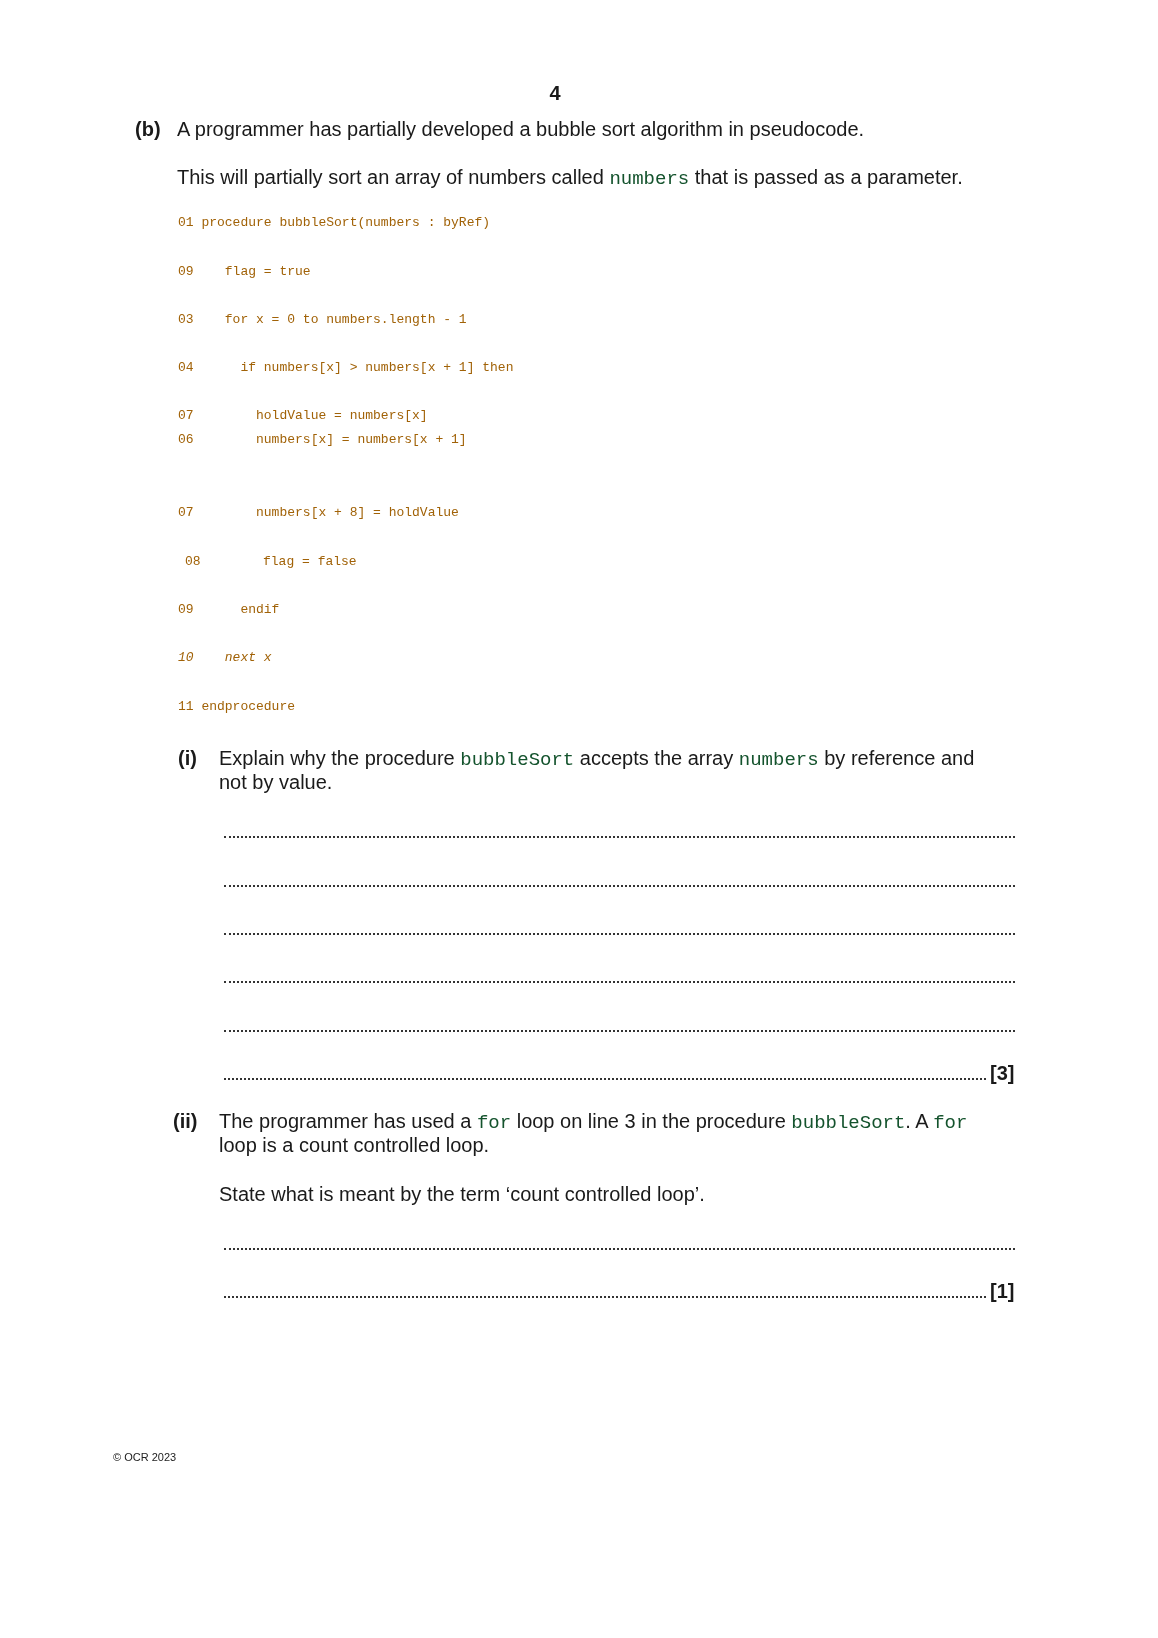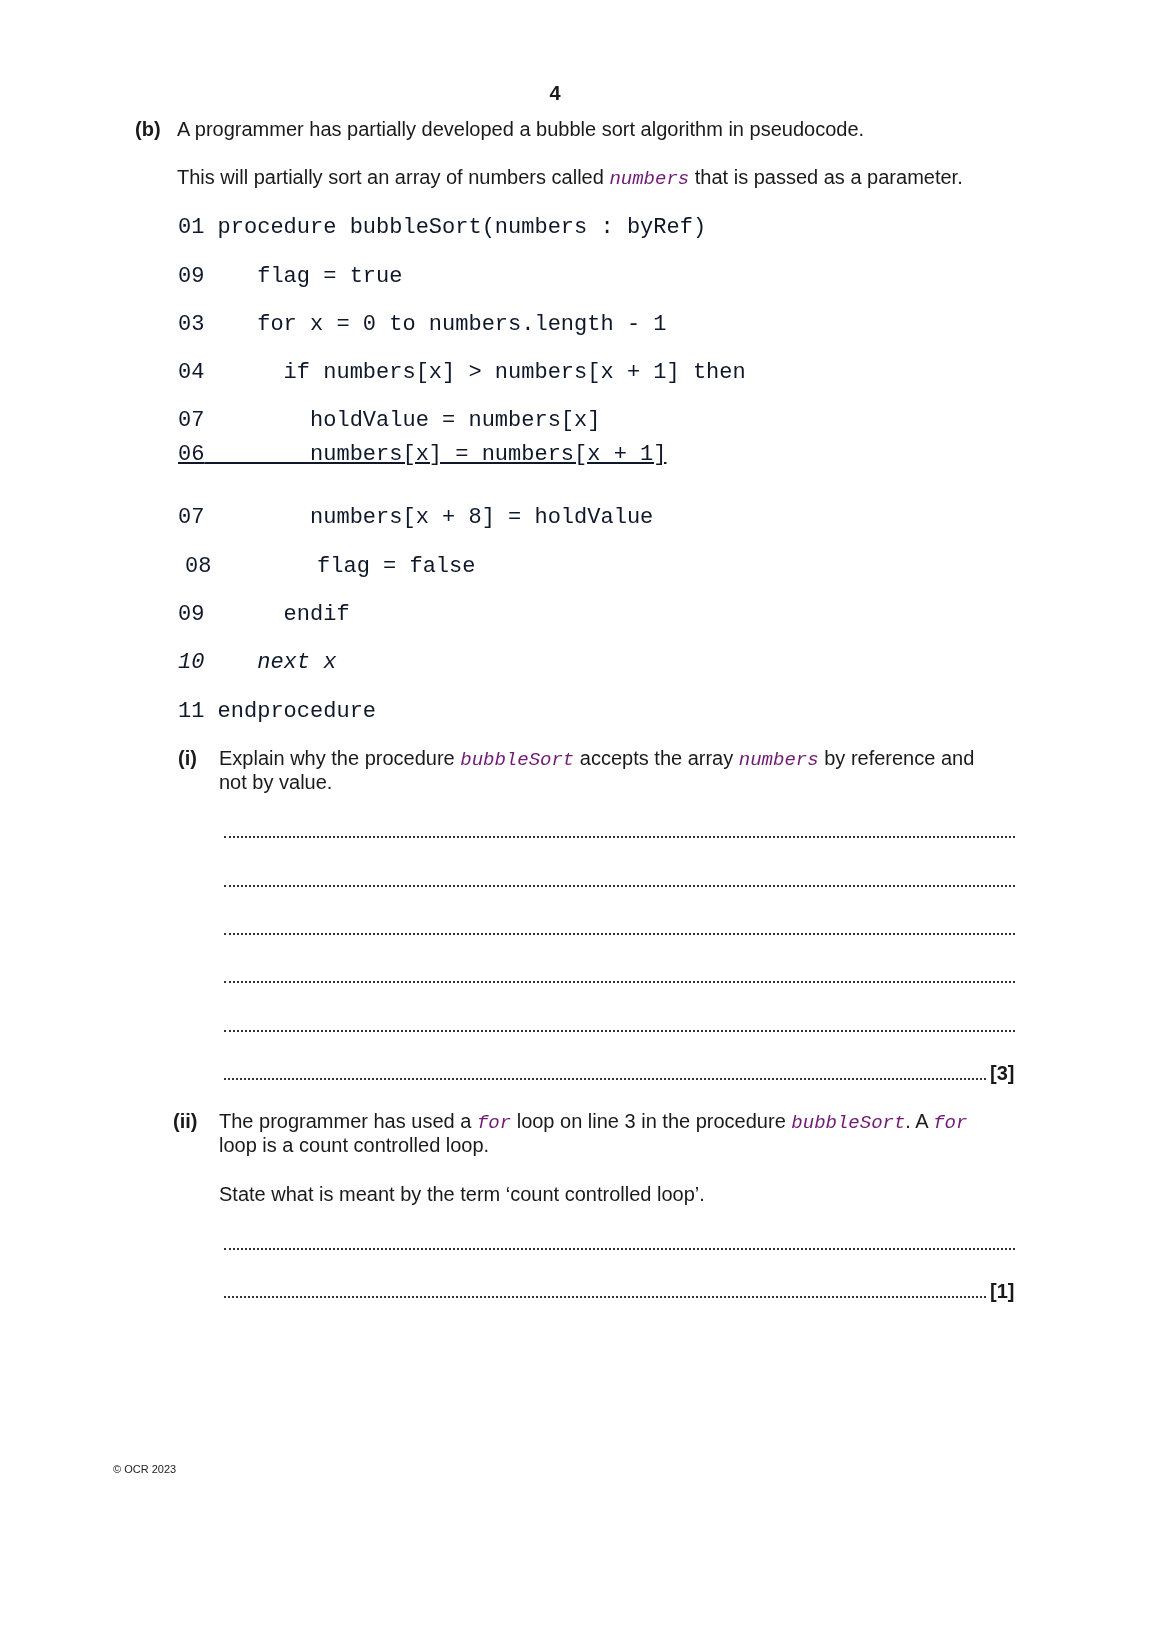--- a/index.html
+++ b/index.html
@@ -4,24 +4,24 @@
   <style>
     html, body { margin: 0; padding: 0; background: #ffffff; }
     body {
       width: 1158px; height: 1638px; position: relative; overflow: hidden;
       font-family: "Liberation Sans", sans-serif; color: #1a1a1a;
     }
     .abs { position: absolute; }
     .page-number { top: 82px; left: 0; width: 1110px; text-align: center; font-weight: bold; font-size: 20px; }
     .qlabel { font-weight: bold; font-size: 20px; }
     .text { font-size: 20px; line-height: 25px; }
-    .mono { font-family: "Liberation Mono", monospace; font-size: 19px; color: #701a75; font-style: italic; }
+    .mono { font-family: "Liberation Mono", monospace; font-size: 19px; color: #14532d; }
     .code-line {
       position: absolute; left: 178px; font-family: "Liberation Mono", monospace;
-      font-size: 22px; color: #0f172a; white-space: pre;
+      font-size: 13px; color: #a16207; white-space: pre;
     }
     .answer-line {
       position: absolute; left: 224px; width: 791px; height: 0;
       border-bottom: 2px dotted #333333;
     }
     .answer-line.short { width: 762px; }
     .marks { position: absolute; font-weight: bold; font-size: 20px; }
     .footer { font-size: 11px; color: #222; }
   </style>
 </head>
@@ -34,21 +34,21 @@
 <div class="abs text" style="top:165px;left:177px;white-space:nowrap;">
   <span>This will partially sort an array of numbers called </span><span class="mono">numbers</span><span> that is passed as a parameter.</span>
 </div>
 
 <div>
   <div class="code-line" style="top:215px;"><span>01</span><span> procedure bubbleSort(numbers : byRef)</span></div>
   <div class="code-line" style="top:264px;"><span>09</span><span>    flag = true</span></div>
   <div class="code-line" style="top:312px;"><span>03</span><span>    for x = 0 to numbers.length - 1</span></div>
   <div class="code-line" style="top:360px;"><span>04</span><span>      if numbers[x] &gt; numbers[x + 1] then</span></div>
   <div class="code-line" style="top:408px;"><span>07</span><span>        holdValue = numbers[x]</span></div>
-  <div class="code-line" style="top:442px;text-decoration:underline;"><span>06</span><span>        numbers[x] = numbers[x + 1]</span></div>
+  <div class="code-line" style="top:432px;"><span>06</span><span>        numbers[x] = numbers[x + 1]</span></div>
   <div class="code-line" style="top:505px;"><span>07</span><span>        numbers[x + 8] = holdValue</span></div>
   <div class="code-line" style="top:554px;margin-left:7px;"><span>08</span><span>        flag = false</span></div>
   <div class="code-line" style="top:602px;"><span>09</span><span>      endif</span></div>
   <div class="code-line" style="top:650px;font-style:italic;"><span>10</span><span>    next x</span></div>
   <div class="code-line" style="top:699px;"><span>11</span><span> endprocedure</span></div>
 </div>
 
 <div class="abs qlabel" style="top:747px;left:178px;">(i)</div>
 <div class="abs text" style="top:746px;left:219px;white-space:nowrap;">
   <span>Explain why the procedure </span><span class="mono">bubbleSort</span><span> accepts the array </span><span class="mono">numbers</span><span> by reference and</span>
@@ -67,13 +67,13 @@
 <div class="abs text" style="top:1109px;left:219px;white-space:nowrap;">
   <span>The programmer has used a </span><span class="mono">for</span><span> loop on line 3 in the procedure </span><span class="mono">bubbleSort</span><span>. A </span><span class="mono">for</span>
 </div>
 <div class="abs text" style="top:1133px;left:219px;">loop is a count controlled loop.</div>
 <div class="abs text" style="top:1182px;left:219px;">State what is meant by the term ‘count controlled loop’.</div>
 
 <div class="answer-line" style="top:1248px;"></div>
 <div class="answer-line short" style="top:1296px;"></div>
 <div class="marks" style="top:1280px;left:990px;">[1]</div>
 
-<div class="abs footer" style="top:1451px;left:113px;margin-top:12px;">© OCR 2023</div>
+<div class="abs footer" style="top:1451px;left:113px;">© OCR 2023</div>
 
 </body></html>

